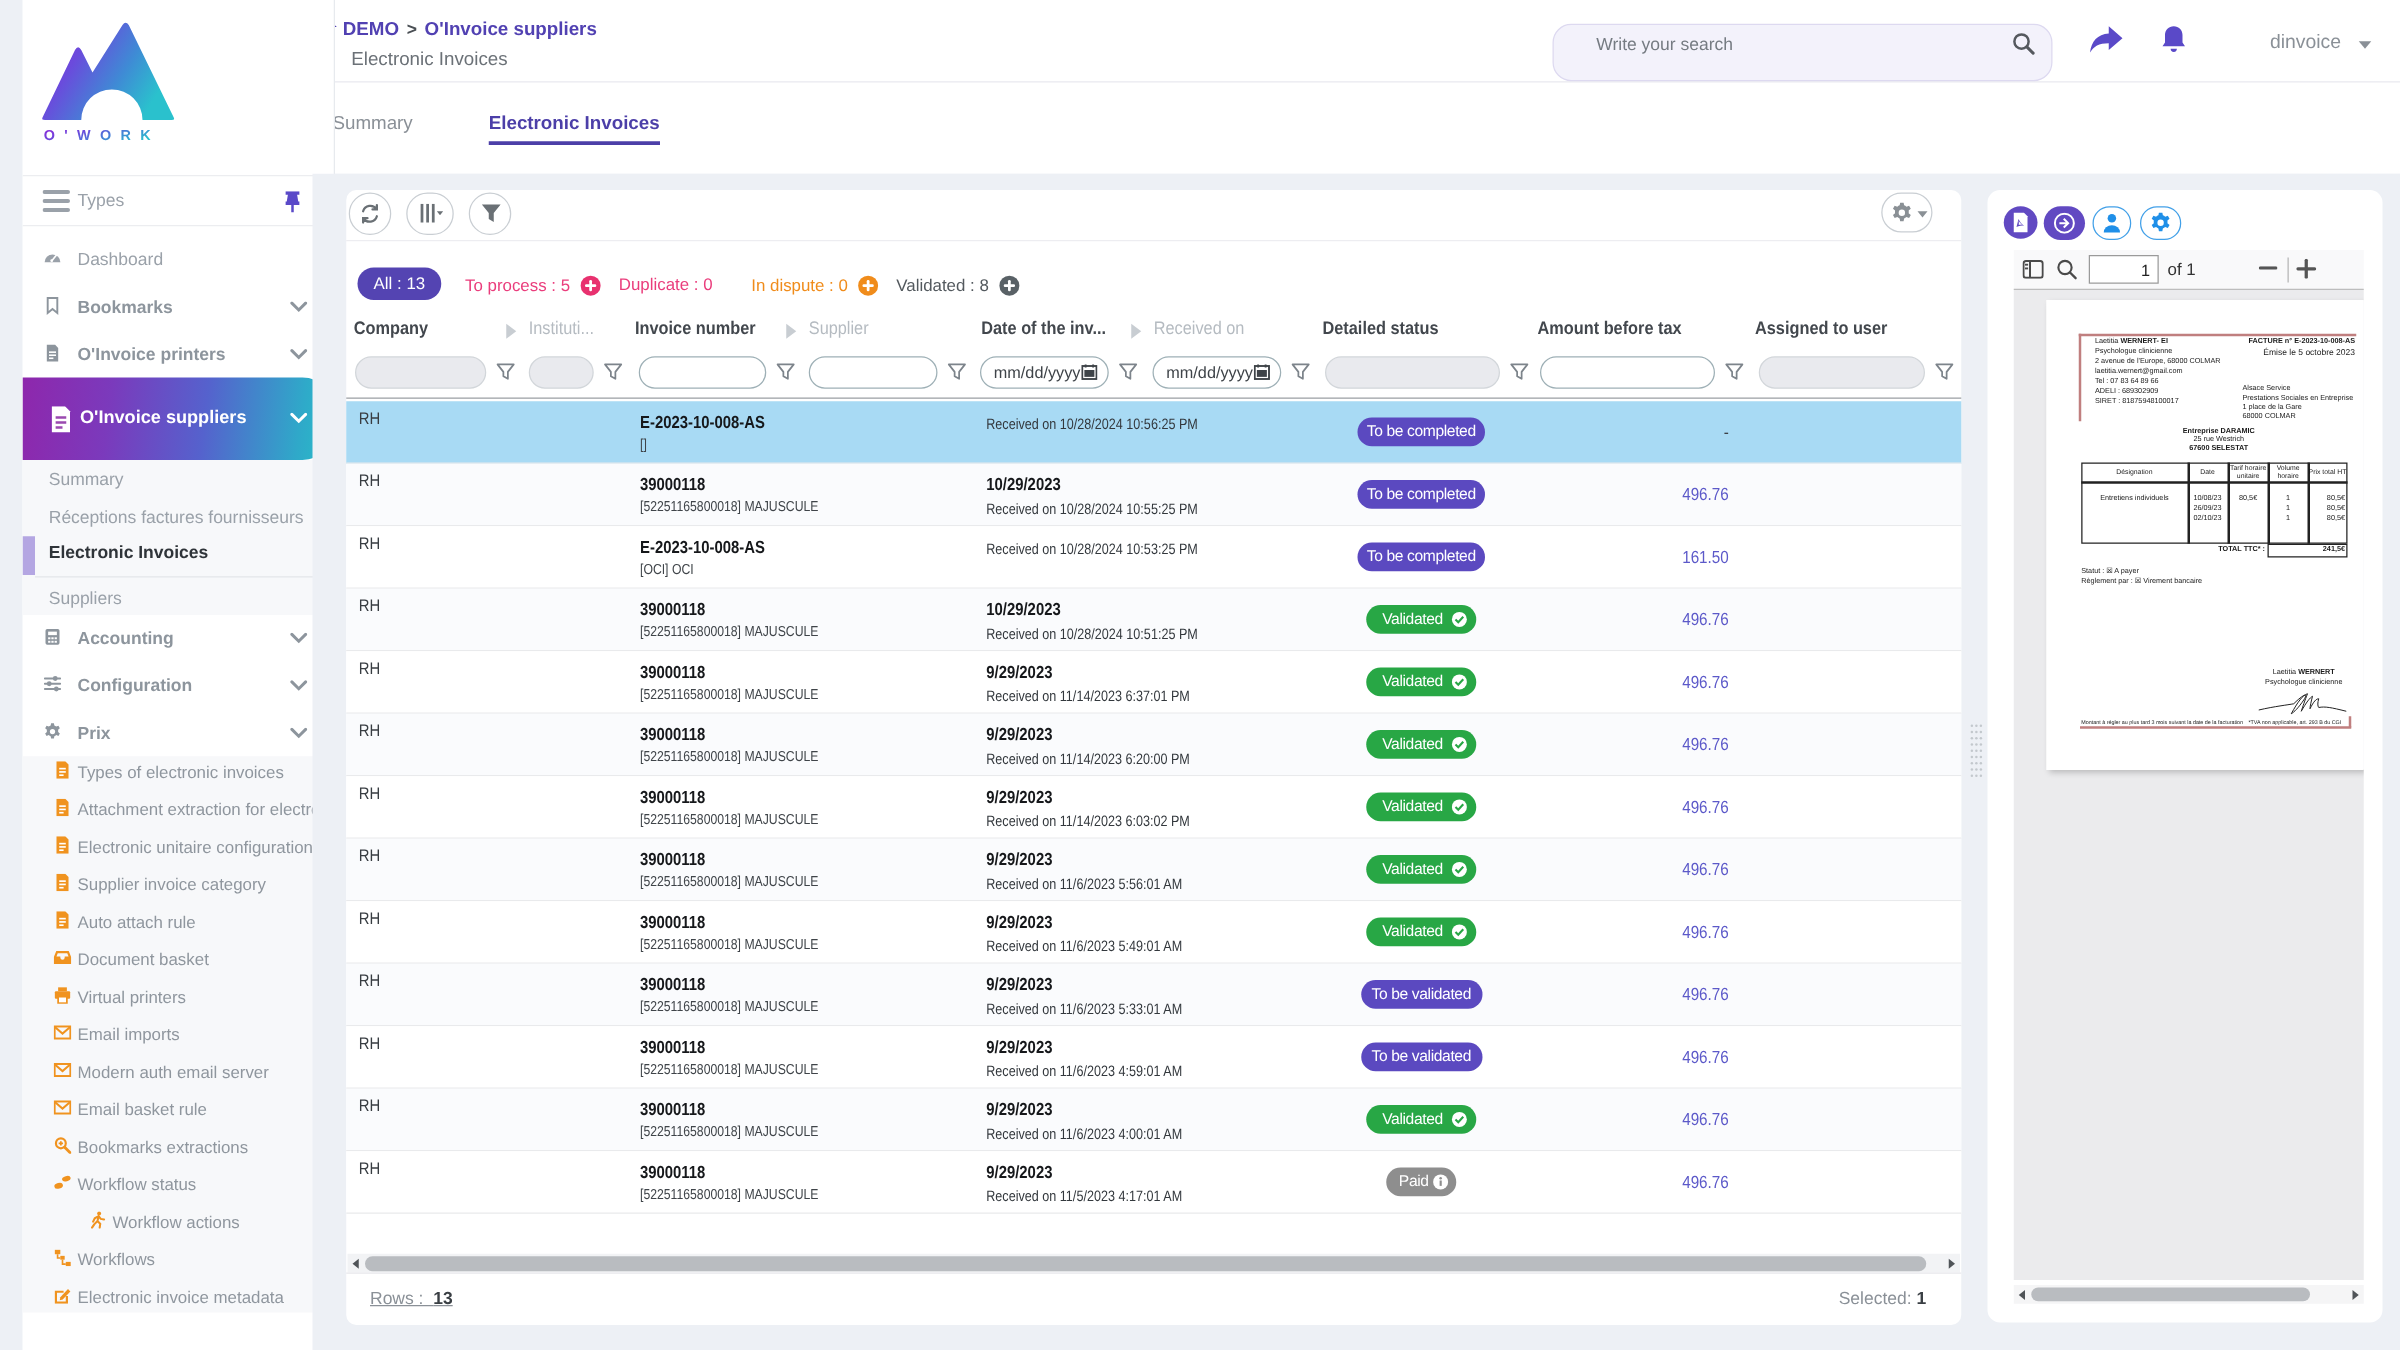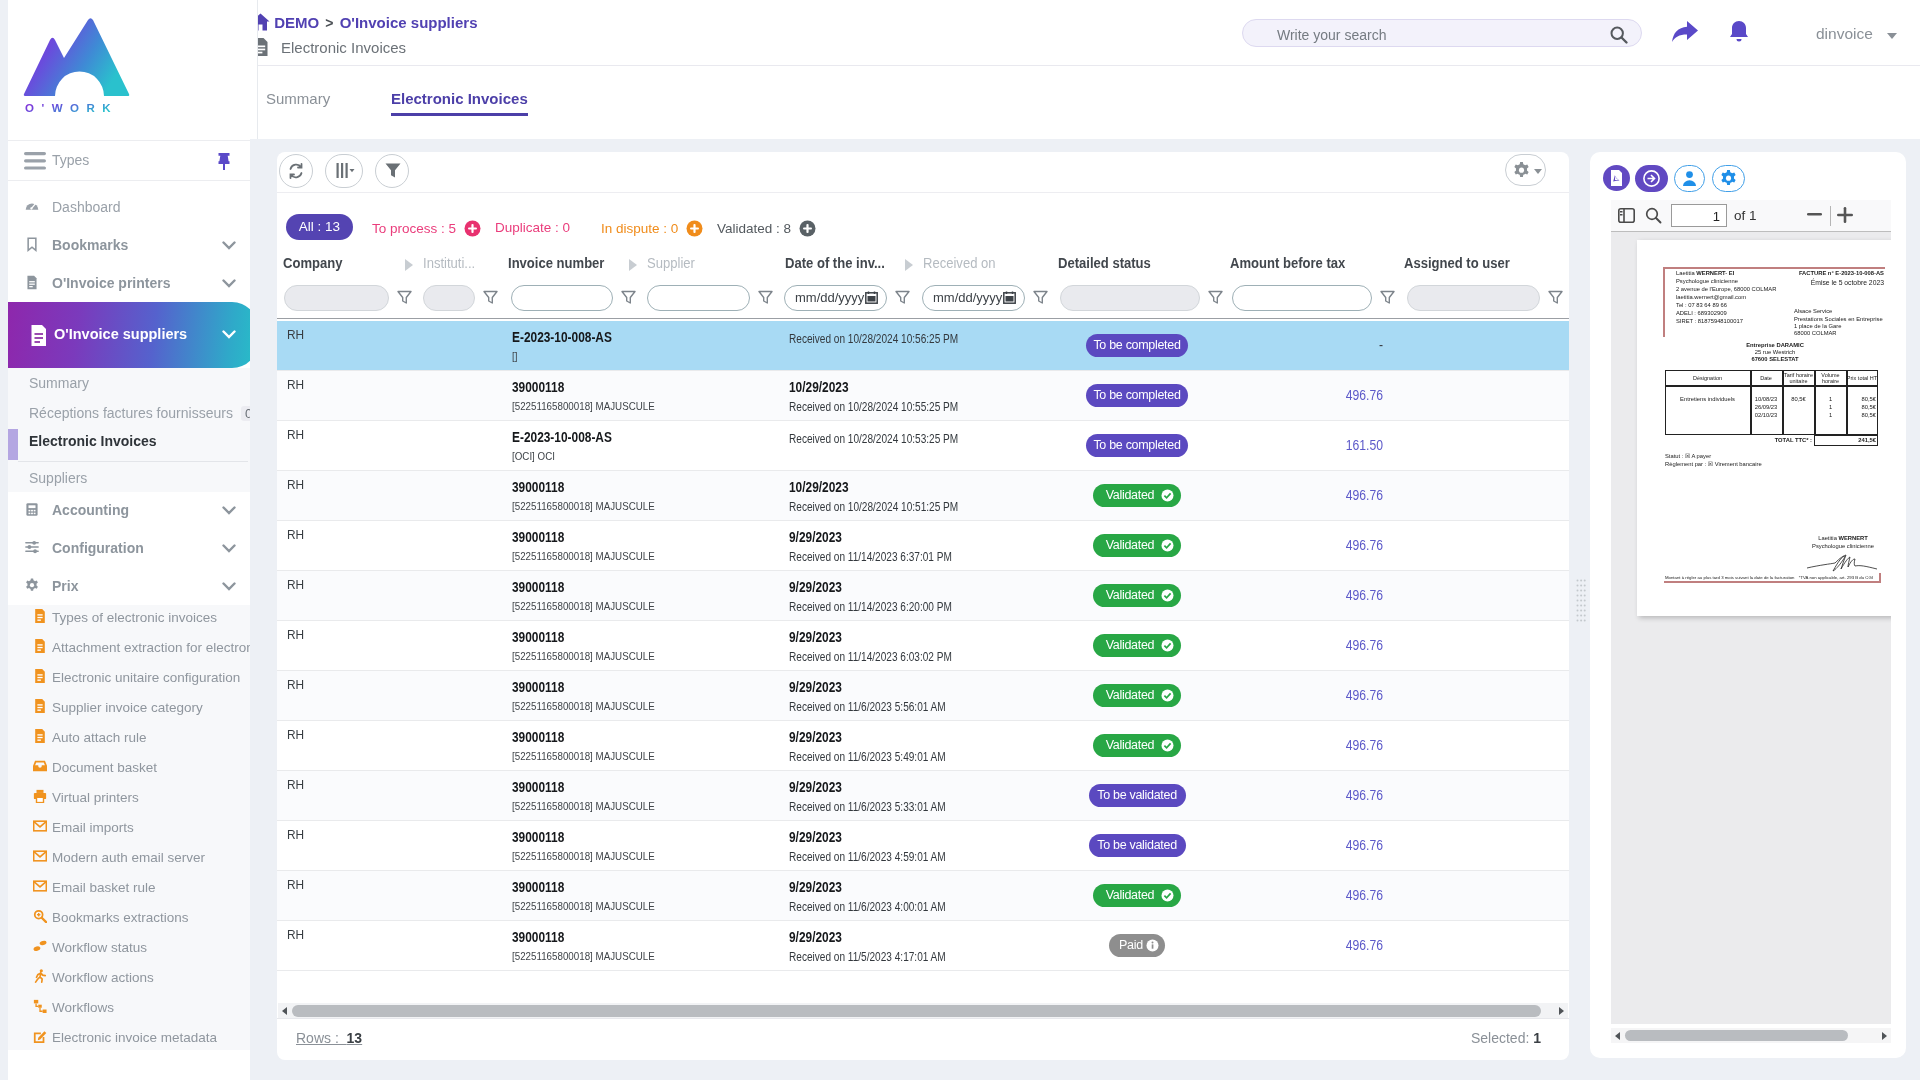--- a/index.html
+++ b/index.html
@@ -7,26 +7,26 @@
 
 
 #header { position:absolute; left:250px; top:0; width:1670px; height:139px; background:#fff; }
 #hdr-divider { position:absolute; left:0; top:65px; width:1670px; height:1px; background:#e9e9ef; }
 .crumb { position:absolute; top:13px; left:1px; font-size:15px; font-weight:bold; color:#5141b2; }
 .crumb .sep { color:#4a4f54; font-weight:bold; margin:0 2px; font-size:14px; }
 .sub-title { position:absolute; top:39px; left:31px; font-size:15px; color:#6b7177; }
 .tab { position:absolute; top:90px; font-size:15px; color:#8a9097; }
 .tab.active { color:#4c3fa8; font-weight:bold; }
 .tab.active .und { position:absolute; left:0; right:0; bottom:-9px; height:3px; background:#4c3fa8; }
-#search { position:absolute; left:992px; top:19px; width:400px; height:28px; background:#f3f2fb; border:1px solid #ddd9f0; border-radius:15px; }
+#search { position:absolute; left:992px; top:19px; width:400px; height:46px; background:#f3f2fb; border:1px solid #ddd9f0; border-radius:15px; }
 #search .ph { position:absolute; left:34px; top:7px; font-size:14px; color:#757b82; }
 #search svg { position:absolute; right:12px; top:5px; }
 
 
-#sidebar { position:absolute; left:8px; top:0; width:250px; height:1080px; background:#fff; border-right:1px solid #e7eaee; overflow:hidden;padding-left:32px; }
+#sidebar { position:absolute; left:18px; top:0; width:250px; height:1080px; background:#fff; border-right:1px solid #e7eaee; overflow:hidden;padding-left:32px; }
 #logo { position:absolute; left:14px; top:16px; }
 .menurow { position:absolute; left:0; top:140px; width:250px; height:41px; border-top:1px solid #ecedf0; border-bottom:1px solid #ecedf0; }
 .navitem { position:absolute; left:0; width:250px; height:38px; }
 .navitem .ic { position:absolute; left:17px; top:8px; width:14px; height:17px; }
 .navitem .lb { position:absolute; left:44px; top:9px; font-size:14px; color:#9aa1a9; white-space:nowrap; }
 .navitem .lb.b { font-weight:bold; color:#8d959d; }
 .navitem .chev { position:absolute; right:22px; top:13px; }
 #active-item { position:absolute; left:0; top:302px; width:250px; height:66px; background:linear-gradient(97deg,#8e27ac 0%, #7b3abc 28%, #5562cd 58%, #2fa9c9 88%, #27bfc8 100%); border-radius:0 26px 26px 0; }
 #active-item .ic { position:absolute; left:21px; top:23px; }
 #active-item .lb { position:absolute; left:46px; top:24px; font-size:14.5px; font-weight:bold; color:#fff; }
@@ -328,21 +328,21 @@
         </svg>
         <div class="lb">Bookmarks extractions</div>
       </div>
 <div class="aitem" style="top:330px;">
         <svg class="ic" viewBox="0 0 16 16">
           <ellipse cx="4.5" cy="11" rx="4" ry="2.6" transform="rotate(-15 4.5 11)" fill="#f0931f"></ellipse>
           <ellipse cx="11.5" cy="4.5" rx="4" ry="2.4" transform="rotate(-15 11.5 4.5)" fill="#f0931f"></ellipse>
         </svg>
         <div class="lb">Workflow status</div>
       </div>
-<div class="aitem" style="top:360px;">
+<div class="aitem" style="top:360px;margin-left:28px;">
         <svg class="ic" viewBox="0 0 16 16">
           <circle cx="9.5" cy="2" r="1.8" fill="#f0931f"></circle>
           <path d="M9 4.5 L5.5 6.5 L4 9.5 M9 4.5 L11 7 L14 7.5 M9 4.5 L8 9 L10.5 11.5 L10 15 M8 9 L5 12 L3 15" fill="none" stroke="#f0931f" stroke-width="1.9" stroke-linecap="round"></path>
         </svg>
         <div class="lb">Workflow actions</div>
       </div>
 <div class="aitem" style="top:390px;">
         <svg class="ic" viewBox="0 0 16 16">
           <rect x="1" y="1" width="5" height="4" fill="#f0931f"></rect>
           <rect x="6" y="6.5" width="4" height="3.5" fill="#f0931f"></rect>

